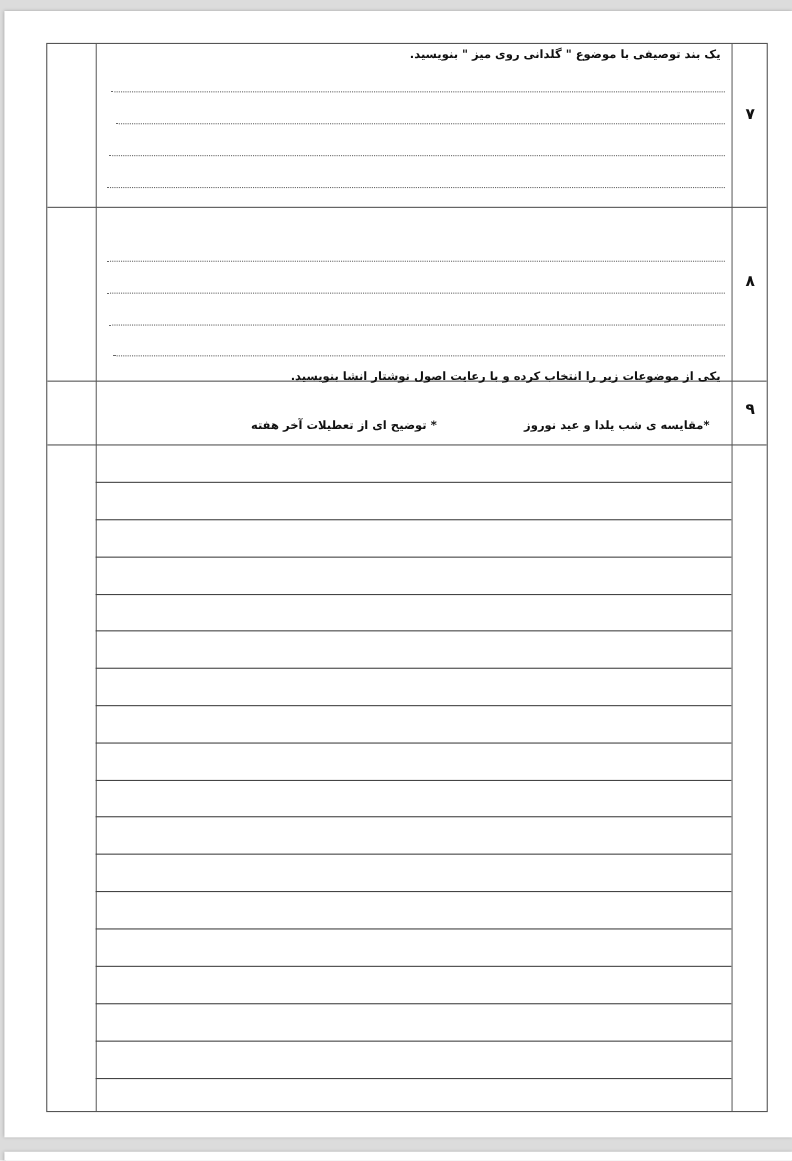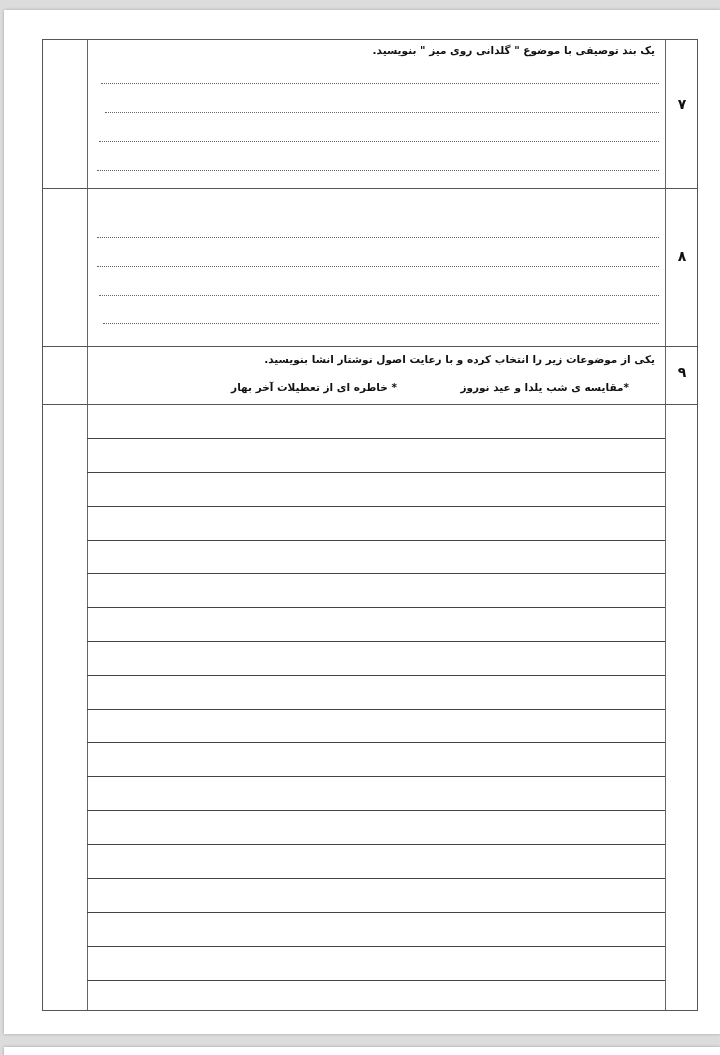--- a/index.html
+++ b/index.html
@@ -67,23 +67,23 @@
     <div class="dotline" style="left:56px; width:560px; top:101px;"></div>
     <div class="dotline" style="left:54px; width:562px; top:130px;"></div>
 
     <div class="qnum" style="left:622px; top:208px;">۸</div>
     <div class="dotline" style="left:54px; width:562px; top:197px;"></div>
     <div class="dotline" style="left:54px; width:562px; top:226px;"></div>
     <div class="dotline" style="left:56px; width:560px; top:255px;"></div>
     <div class="dotline" style="left:60px; width:556px; top:283px;"></div>
 
     <div class="qnum" style="left:622px; top:324px;">۹</div>
-    <div class="qtext" style="right:42px; top:313px;">یکی از موضوعات زیر را انتخاب کرده و با رعایت اصول نوشتار انشا بنویسید.</div>
-    <div class="topic" style="right:68px; top:341px;">*مقایسه ی شب یلدا و عید نوروز</div>
-    <div class="topic" style="right:300px; top:341px;">* خاطره ای از تعطیلات آخر بهار</div>
+    <div class="qtext" style="right:42px; top:296px;">یکی از موضوعات زیر را انتخاب کرده و با رعایت اصول نوشتار انشا بنویسید.</div>
+    <div class="topic" style="right:52px; top:341px;">*مقایسه ی شب یلدا و عید نوروز</div>
+    <div class="topic" style="right:300px; top:341px;">* توضیح ای از تعطیلات آخر هفته</div>
 
     <div class="wline" style="top:398px;"></div>
     <div class="wline" style="top:432px;"></div>
     <div class="wline" style="top:466px;"></div>
     <div class="wline" style="top:500px;"></div>
     <div class="wline" style="top:533px;"></div>
     <div class="wline" style="top:567px;"></div>
     <div class="wline" style="top:601px;"></div>
     <div class="wline" style="top:635px;"></div>
     <div class="wline" style="top:669px;"></div>

